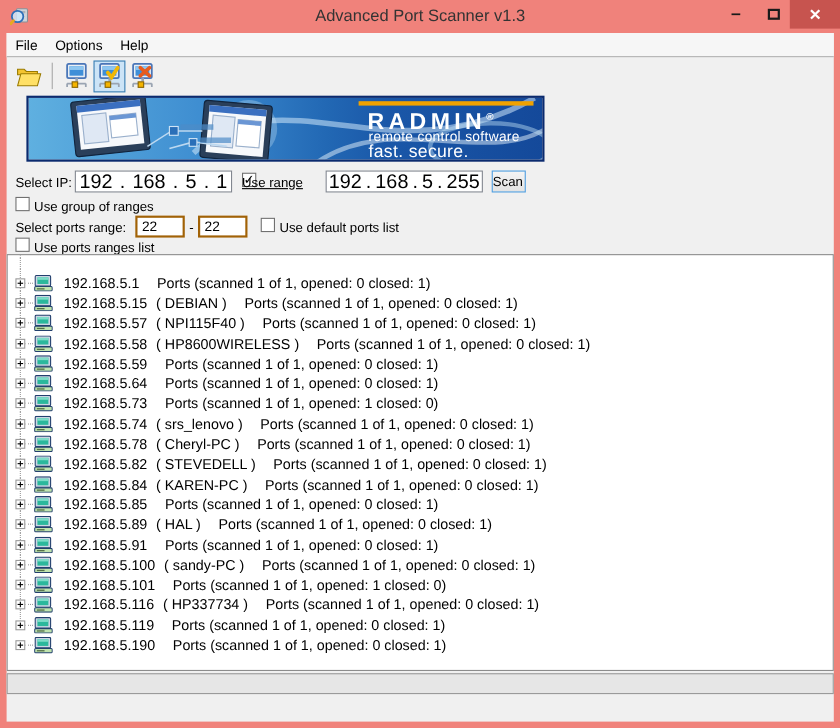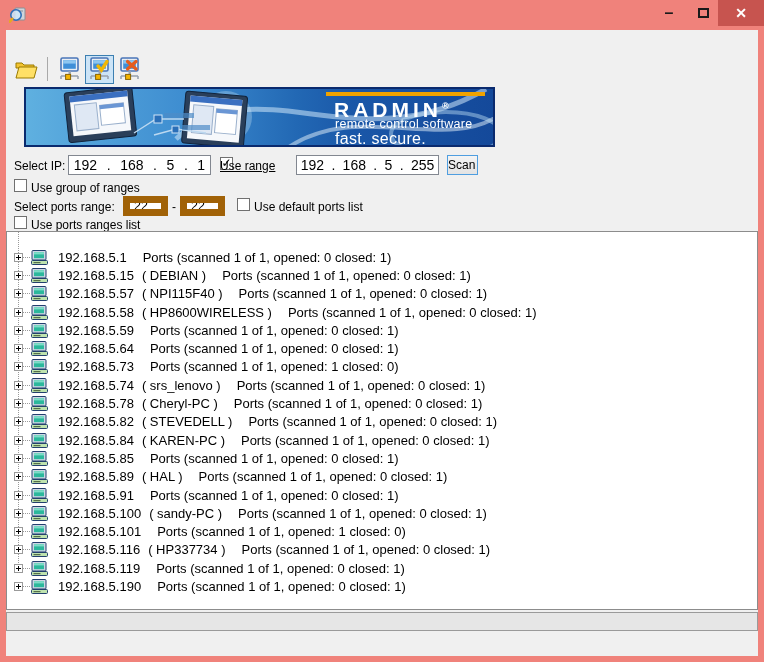--- a/index.html
+++ b/index.html
@@ -43,22 +43,22 @@
   .banner svg.deco { position:absolute; left:0; top:0; }
   .banner .orange-bar { position:absolute; left:300px; right:8px; top:3px; height:4px; background:#f0a200; }
   .banner .brand { position:absolute; left:308px; top:7px; color:#fff; font-weight:bold;
     font-size:21px; letter-spacing:4px; line-height:21px; }
   .banner .brand sup { font-size:9px; letter-spacing:0; }
   .banner .tag1 { position:absolute; left:309px; top:28px; color:#fff; font-size:12.5px; letter-spacing:.3px; }
   .banner .tag2 { position:absolute; left:309px; top:41px; color:#fff; font-size:16px; letter-spacing:.3px; }
   
   .row-label { position:absolute; font-size:12px; }
   .ip-field { position:absolute; height:20px; background:#fff; border:1px solid #828790;
-    display:flex; align-items:center; justify-content:space-around; font-size:14px; }
-  .txt-field { position:absolute; height:20px; background:#fff; border:7px solid #a16207;
+    display:flex; align-items:center; justify-content:space-around; font-size:18px; }
+  .txt-field { position:absolute; height:20px; background:#fff; border:2px solid #a16207;
     font-size:12.5px; padding:2px 4px; font-family:"Liberation Sans",sans-serif; }
   .checkbox { position:absolute; width:13px; height:13px; background:#fff;
     border:1px solid #707070; font-size:12px; line-height:11px; text-align:center; color:#000; }
   .scan-btn { position:absolute; left:441px; top:125px; width:31px; height:20px;
     background:linear-gradient(#f4f4f4,#e3e3e3); border:1px solid #4f9ee0;
     font-size:12px; text-align:left; line-height:18px; }
   
   .list { position:absolute; left:0; top:201px; width:752px; height:379px;
     background:#fff; border:1px solid #8c8c8c; overflow:hidden; }
   .tree { position:relative; width:100%; height:100%; padding-top:16px; }
@@ -87,29 +87,35 @@
 
 <div class="window">
 
   <div class="titlebar">
     <svg class="app-icon" viewBox="0 0 18 18">
       <rect x="6" y="2" width="10" height="12" rx="1" fill="#cfd4da" stroke="#8a9096"></rect>
       <rect x="8" y="4" width="6" height="2" fill="#aab2ba"></rect>
       <circle cx="7" cy="9" r="5.2" fill="#cfe7fa" fill-opacity="0.85" stroke="#2d6fb8" stroke-width="1.6"></circle>
       <line x1="3.2" y1="12.8" x2="0.8" y2="15.6" stroke="#e8a820" stroke-width="2.6" stroke-linecap="round"></line>
     </svg>
+    <div class="title-text">Advanced Port Scanner v1.3</div>
     <div class="win-btn btn-min">–</div>
     <div class="win-btn btn-max">
       <div class="box"></div>
     </div>
     <div class="win-btn btn-close">✕</div>
   </div>
 
   <div class="client">
 
+    <div class="menubar">
+      <div class="menu-item">File</div>
+      <div class="menu-item">Options</div>
+      <div class="menu-item">Help</div>
+    </div>
 
     <div class="toolbar">
       <div class="tb-btn first">
         <svg width="24" height="22" viewBox="0 0 24 22">
           <path d="M2 5 h6 l2 2 h10 v3 H2 Z" fill="#f4c430" stroke="#9a7b00"></path>
           <path d="M2 20 L5 9 h18 l-3 11 Z" fill="#ffe066" stroke="#9a7b00"></path>
         </svg>
       </div>
       <div class="tb-sep"></div>
       <div class="tb-btn">

